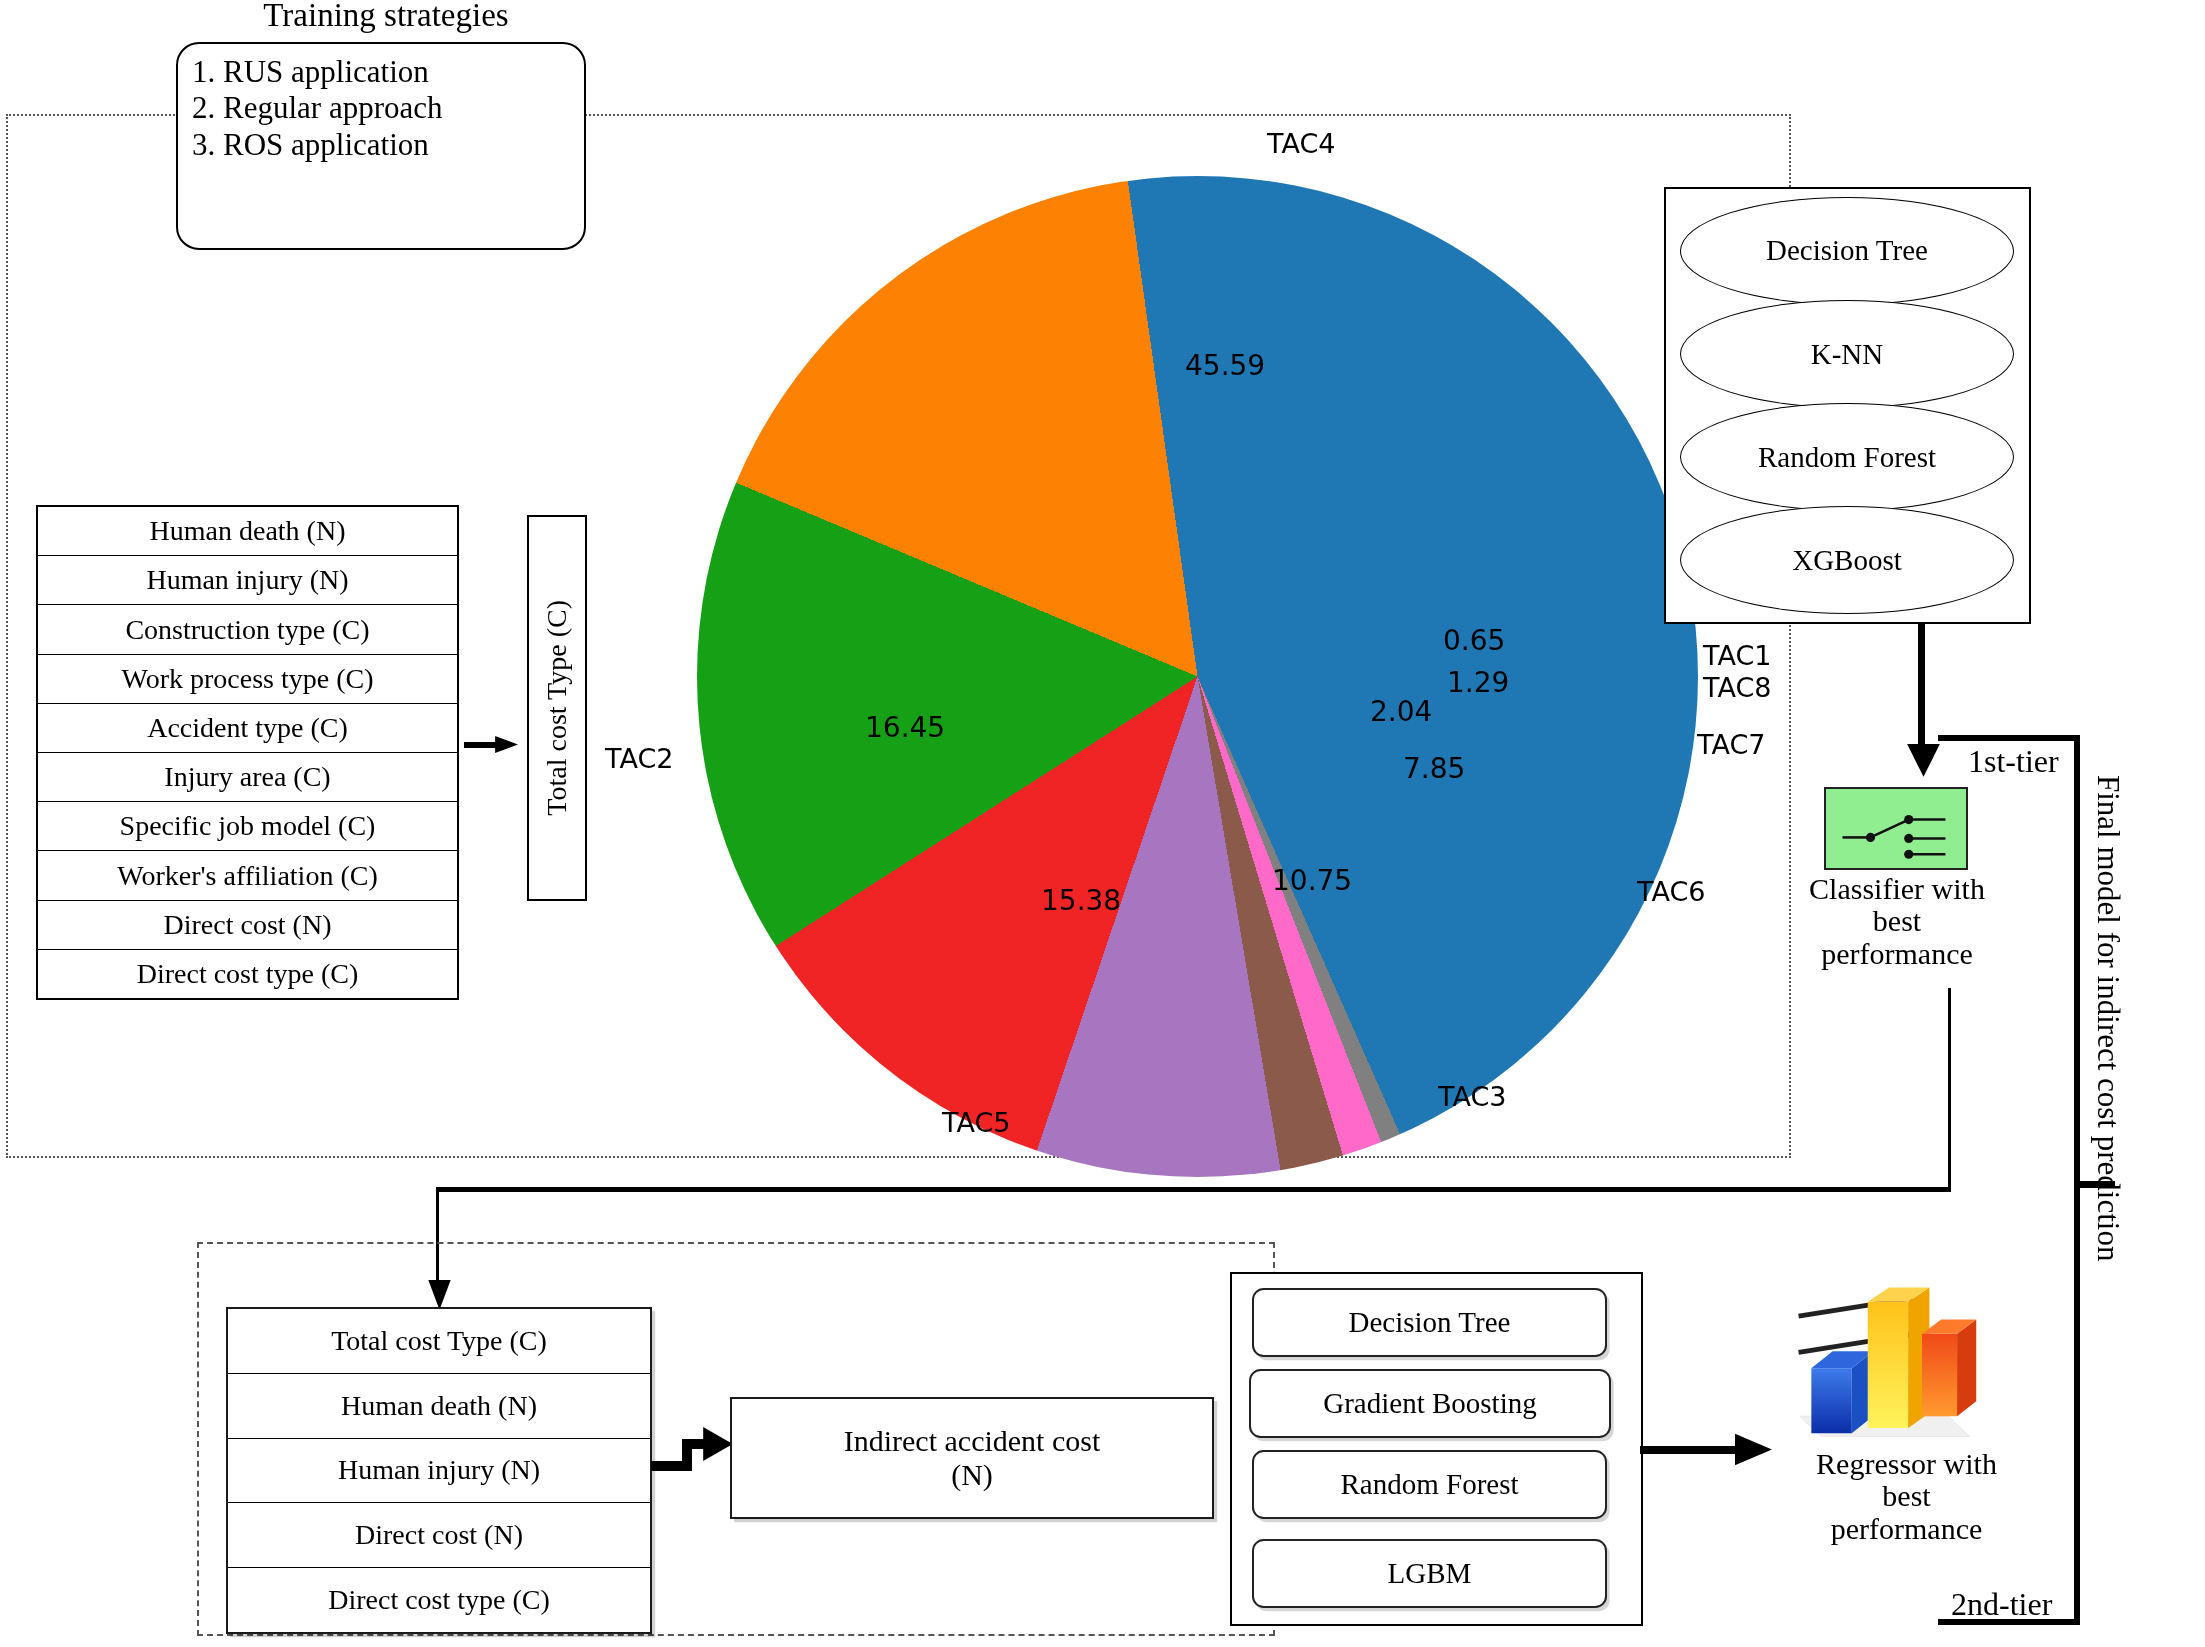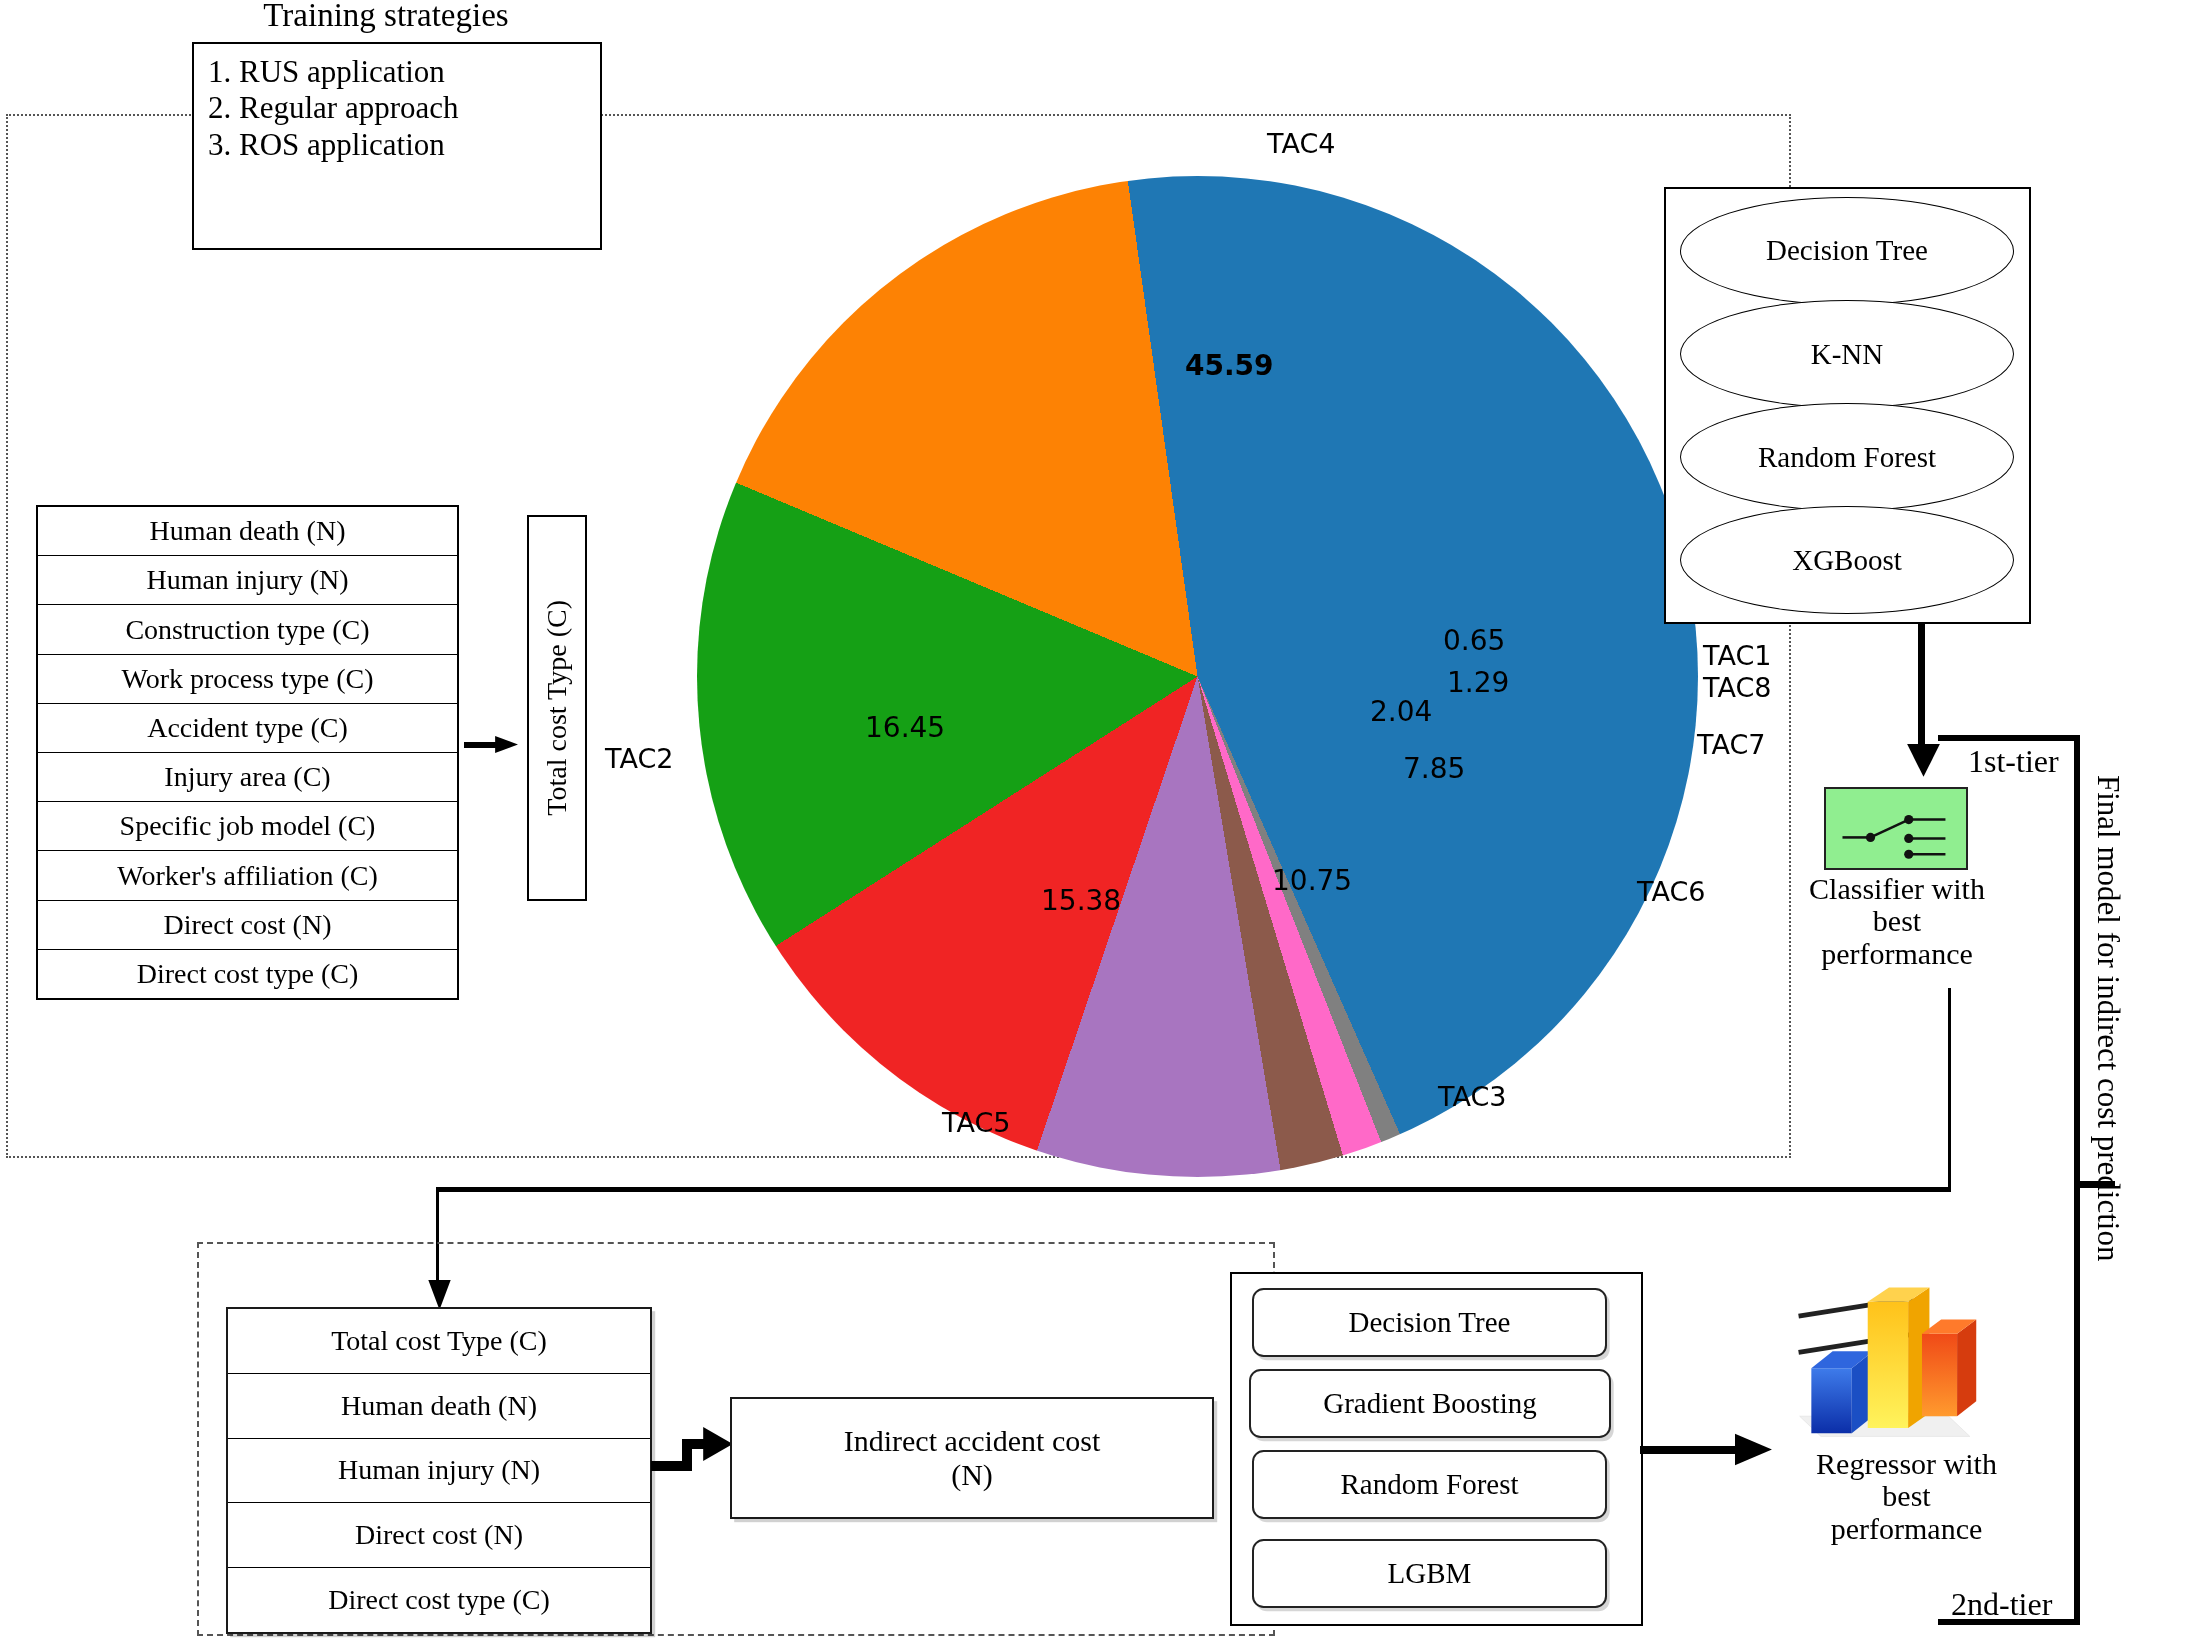--- a/index.html
+++ b/index.html
@@ -64,21 +64,21 @@
 </style>
 </head>
 <body>
 
 <div class="abs dotted-region" style="left:6.4px;top:114px;width:1785px;height:1044px;"></div>
 
 <div class="abs" style="left:189px;top:-3.2px;width:394px;">
   <div id="ts-title">Training strategies</div>
 </div>
 
-<div class="abs solidbox" id="ts-box" style="left:192px;top:42px;width:410px;height:208px;">
+<div class="abs solidbox" id="ts-box" style="left:176px;top:42px;width:410px;height:208px;border-radius:23px;">
   <div>1. RUS application</div>
   <div>2. Regular approach</div>
   <div>3. ROS application</div>
 </div>
 
 <div class="abs solidbox featlist" style="left:36px;top:505px;width:423px;height:495px;">
   <div class="row">Human death (N)</div>
   <div class="row">Human injury (N)</div>
   <div class="row">Construction type (C)</div>
   <div class="row">Work process type (C)</div>
@@ -96,21 +96,21 @@
     <polygon points="0,4 44,20 0,36" fill="#000"></polygon>
   </svg>
 </div>
 
 <div class="abs solidbox" id="tct-box" style="left:527px;top:515px;width:60px;height:386px;">
   <span>Total cost Type (C)</span>
 </div>
 
 <div class="abs" id="pie" style="left: 697px; top: 176px; width: 1001px; height: 1001px; background: conic-gradient(from -8deg, rgb(31, 119, 180) 0deg, rgb(31, 119, 180) 164.124deg, rgb(128, 128, 128) 164.124deg, rgb(128, 128, 128) 166.464deg, rgb(255, 105, 200) 166.464deg, rgb(255, 105, 200) 171.108deg, rgb(140, 90, 75) 171.108deg, rgb(140, 90, 75) 178.452deg, rgb(168, 117, 192) 178.452deg, rgb(168, 117, 192) 206.712deg, rgb(240, 36, 36) 206.712deg, rgb(240, 36, 36) 245.412deg, rgb(21, 160, 21) 245.412deg, rgb(21, 160, 21) 300.78deg, rgb(253, 130, 4) 300.78deg, rgb(253, 130, 4) 360deg);"></div>
 
-<div class="abs pielabel" style="left:1185px;top:349px;font-weight:bold;">45.59</div>
+<div class="abs pielabel" style="left:1185px;top:349px;">45.59</div>
 <div class="abs pielabel" style="left:1443px;top:624px;">0.65</div>
 <div class="abs pielabel" style="left:1447px;top:666px;">1.29</div>
 <div class="abs pielabel" style="left:1370px;top:695px;">2.04</div>
 <div class="abs pielabel" style="left:1403px;top:752px;">7.85</div>
 <div class="abs pielabel" style="left:1272px;top:864px;">10.75</div>
 <div class="abs pielabel" style="left:1041px;top:884px;">15.38</div>
 <div class="abs pielabel" style="left:865px;top:711px;">16.45</div>
 
 <div class="abs tacname" style="left:1267px;top:128px;">TAC4</div>
 <div class="abs tacname" style="left:1703px;top:640px;">TAC1</div>

